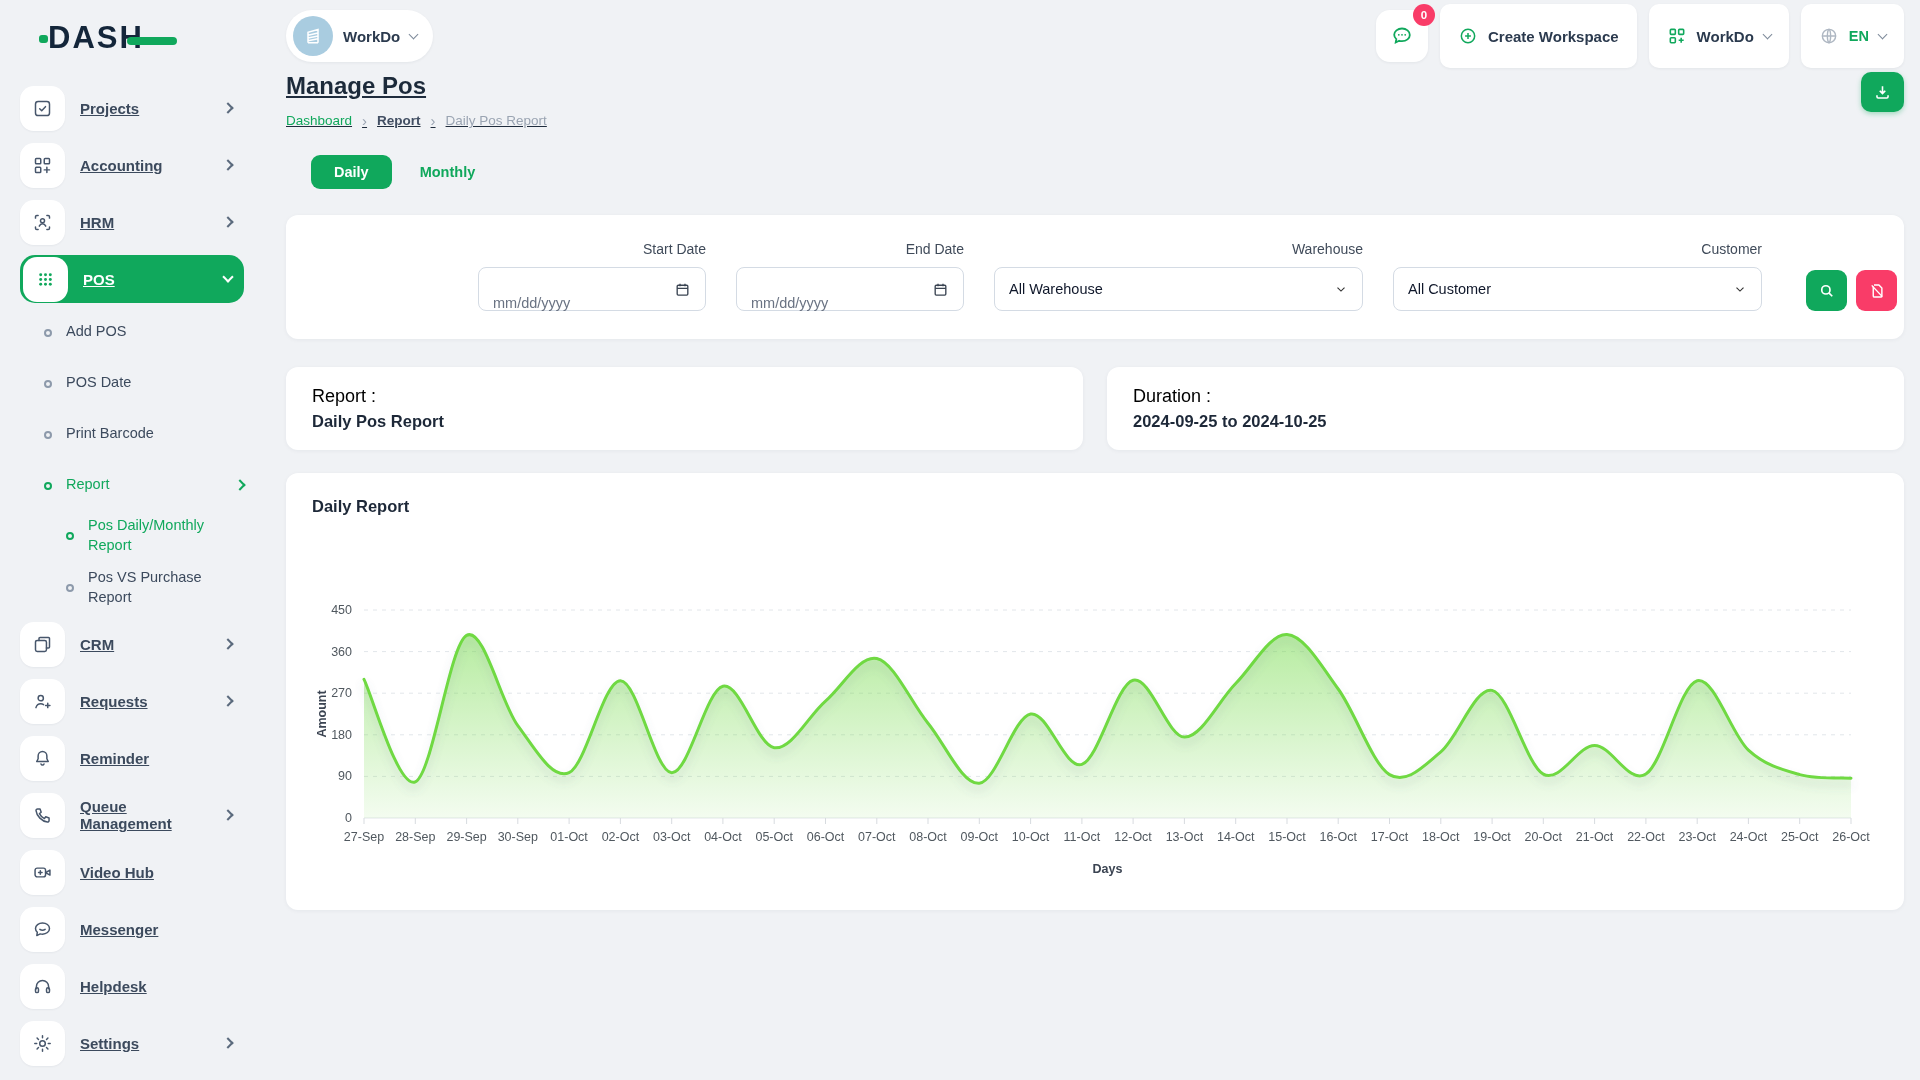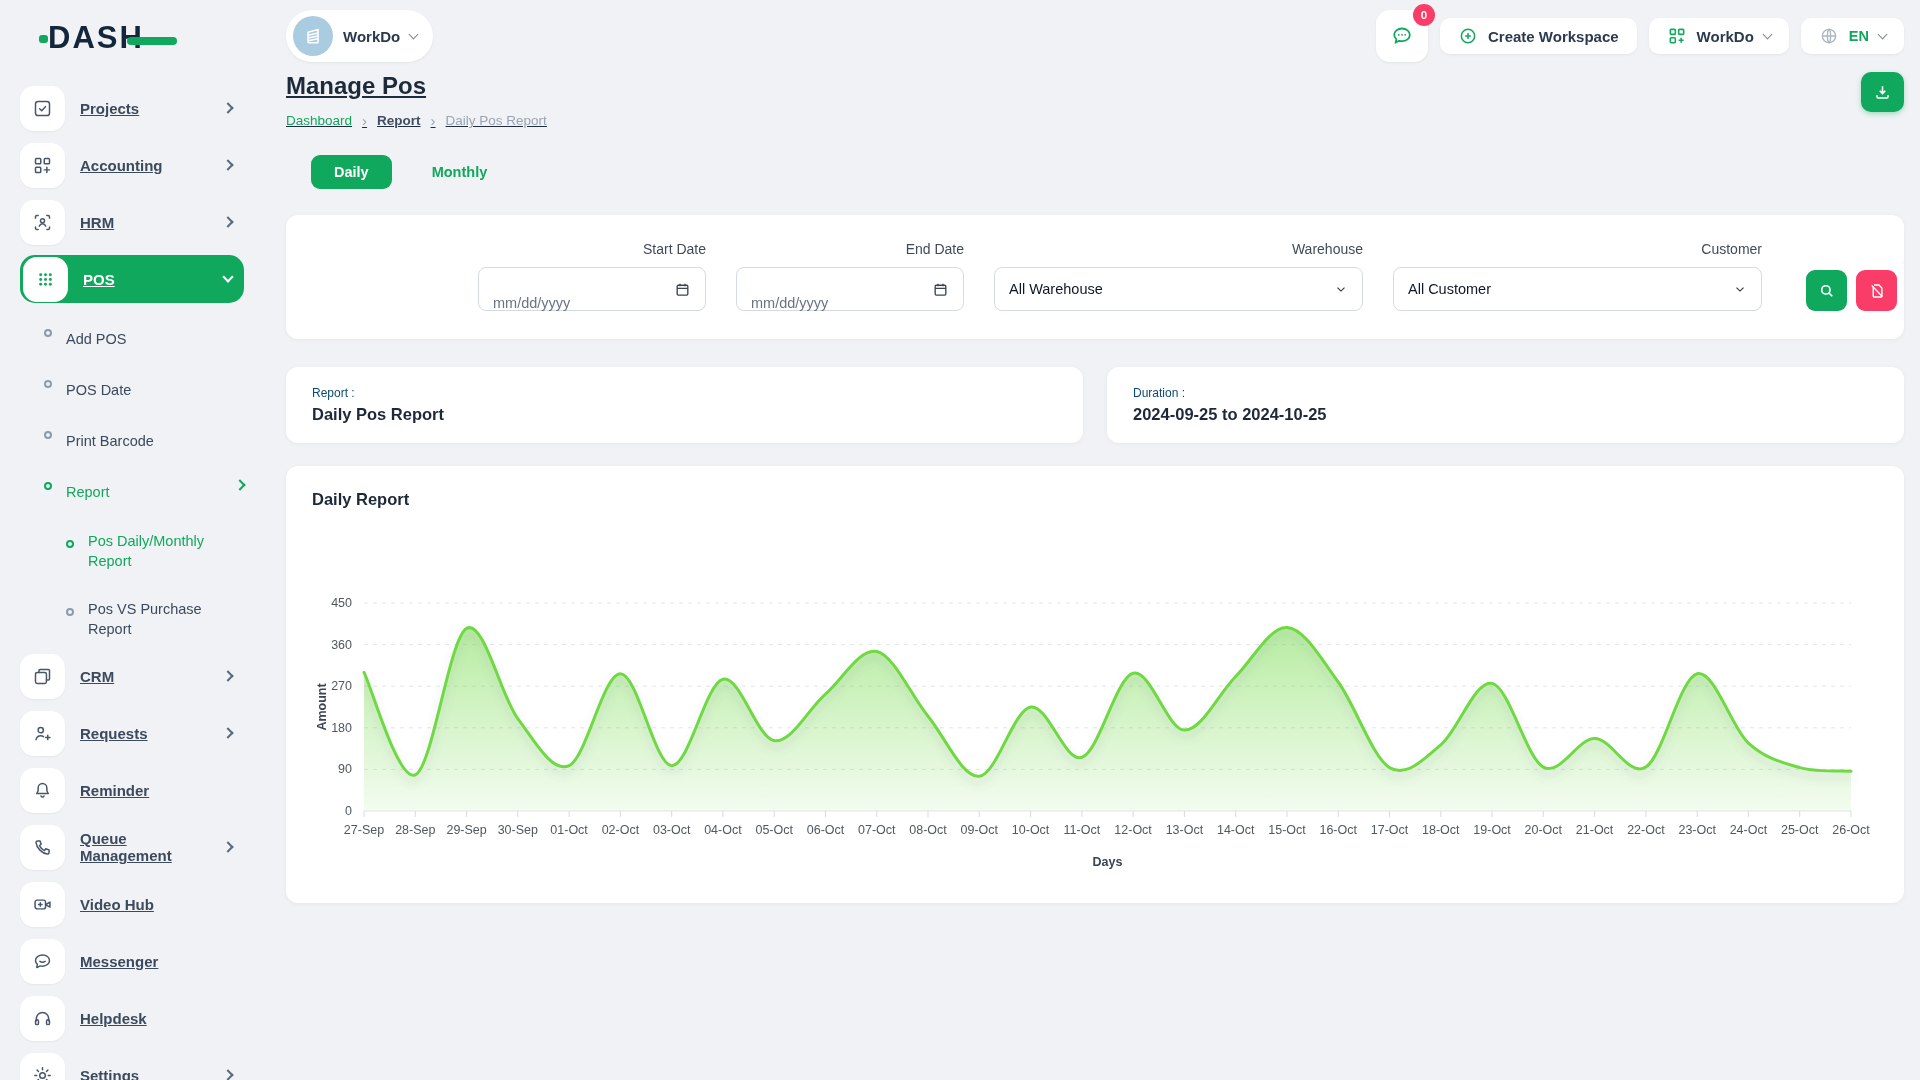--- a/index.html
+++ b/index.html
@@ -25,61 +25,61 @@
   .nav-chev.down { transform:rotate(45deg); margin-top:-4px; }
   .nav-item.active { background:#10a85c; padding-left:3px; }
   .nav-item.active .nav-icon-box { color:#10a85c; background:#fff; box-shadow:none; }
   .nav-item.active .nav-label { color:#fff; }
   .nav-item.active .nav-chev { border-color:#fff; }
 
   .nav-sub { display:flex; align-items:flex-start; gap:14px; margin-bottom:11px; padding-left:24px;
     min-height:28px; cursor:pointer; align-items:center;}
   .nav-sub.lv2 { padding-left:46px; margin-bottom:13px; }
   .nav-sub .bullet { width:8px; height:8px; border:2px solid #8d9aab; border-radius:50%; flex:none; margin-top:1px; }
-  .nav-sub .sub-label { font-size:14.5px; font-weight:500; color:#3c4a5d; line-height:1.35; max-width:150px;margin-top:16px; }
+  .nav-sub .sub-label { font-size:14.5px; font-weight:500; color:#3c4a5d; line-height:1.35; max-width:150px; }
   .nav-sub .nav-chev { border-color:#10a85c; }
   .nav-sub.active .sub-label { color:#10a85c; }
   .nav-sub.active .bullet { border-color:#10a85c; }
   .nav-sub { height:40px; }
   .nav-sub.multiline { height:auto; }
 
   
   .header { position:absolute; left:262px; top:8px; right:16px; height:56px;
     display:flex; align-items:center; justify-content:space-between; padding-left:24px; }
   .pill { background:#fff; border-radius:14px; display:flex; align-items:center; gap:10px;
     box-shadow:0 1px 3px rgba(20,38,58,.06); cursor:pointer; }
   .ws-pill { height:52px; border-radius:28px; padding:6px 16px 6px 7px; }
   .ws-avatar { width:40px; height:40px; border-radius:50%; background:#a9cce0; display:flex; align-items:center; justify-content:center; color:#fff; }
   .ws-avatar svg { width:20px; height:20px; }
   .ws-name { font-size:15px; font-weight:600; color:#2b3a4e; }
   .hdr-right { display:flex; align-items:center; gap:12px; }
   .icon-pill { width:52px; height:52px; justify-content:center; position:relative; }
   .icon-pill svg { width:24px; height:24px; color:#10a85c; }
   .badge { position:absolute; top:-6px; right:-7px; min-width:22px; height:22px; border-radius:11px; background:#f93c68;
     color:#fff; font-size:11.5px; font-weight:700; display:flex; align-items:center; justify-content:center; padding:0 6px; }
-  .btn-pill { height:36px; padding:0 18px; font-size:15px; font-weight:600; color:#2b3a4e;border-radius:10px; }
+  .btn-pill { height:64px; padding:0 18px; font-size:15px; font-weight:600; color:#2b3a4e;border-radius:10px; }
   .btn-pill svg { width:20px; height:20px; color:#10a85c; }
   .sm-chev { width:7px; height:7px; border-right:1.8px solid #7d8a9a; border-bottom:1.8px solid #7d8a9a; transform:rotate(45deg); margin-top:-3px; }
   .lang-label { color:#10a85c; font-weight:700; font-size:14.5px; }
   .globe-ic svg { color:#aeb7c2 !important; }
 
   
   .main { margin-left:262px; padding:72px 16px 0 24px; }
   .title-row { display:flex; align-items:flex-start; justify-content:space-between;text-decoration:underline; }
   .page-title { font-size:24px; font-weight:700; color:#1c2a3a; }
   .breadcrumb { display:flex; align-items:center; gap:10px; margin-top:12px; font-size:13.5px; }
   .bc-link { color:#10a85c; cursor:pointer; }
   .bc-sep { color:#9aa4b2; font-size:15px; }
   .bc-mid { color:#424f63; font-weight:600; cursor:pointer; }
   .bc-cur { color:#9aa4b2; }
   .dl-btn { width:43px; height:40px; border-radius:10px; background:#10a85c; border:none; display:flex;
     align-items:center; justify-content:center; cursor:pointer; box-shadow:0 2px 5px rgba(16,168,92,.35); }
   .dl-btn svg { width:19px; height:19px; color:#fff; }
 
-  .tabs { margin-top:26px; display:flex; align-items:center; gap:40px;padding-left:25px; }
+  .tabs { margin-top:26px; display:flex; align-items:center; gap:28px;padding-left:25px; }
   .tab-active { background:#10a85c; color:#fff; font-size:14.5px; font-weight:600; border:none;
     padding:9px 23px; border-radius:9px; cursor:pointer; font-family:inherit; }
   .tab-link { background:none; border:none; color:#10a85c; font-size:14.5px; font-weight:600; cursor:pointer; font-family:inherit; }
 
   .card { background:#fff; border-radius:12px; box-shadow:0 1px 4px rgba(20,38,58,.05); }
 
   .filter-card { margin-top:26px; padding:26px 26px 28px; }
   .filter-row { display:flex; align-items:flex-end; gap:30px; padding-left:166px; }
   .field { display:flex; flex-direction:column;align-items:flex-end; }
   .field label { font-size:14px; color:#404b5a; margin-bottom:10px; }
@@ -92,21 +92,21 @@
   .select-ctl .val { font-size:14.5px; color:#0f172a; }
   .select-ctl svg { width:14px; height:14px; color:#333; }
   .filter-btns { display:flex; gap:9px; margin-left:14px; }
   .sq-btn { width:41px; height:41px; border:none; border-radius:9px; display:flex; align-items:center; justify-content:center; cursor:pointer; }
   .sq-btn svg { width:18px; height:18px; color:#fff; }
   .search-btn { background:#10a85c; }
   .reset-btn { background:#f93c68; }
 
   .summary-row { margin-top:28px; display:flex; gap:24px; }
   .summary-card { flex:1; padding:19px 26px; }
-  .sum-label { font-size:12px; color:#0c4a6e; }
+  .sum-label { font-size:18px; color:#000000; }
   .sum-value { font-size:16.5px; font-weight:700; color:#1d2838; margin-top:5px; }
 
   .chart-card { margin-top:23px; padding:24px 26px 14px; }
   .chart-title { font-size:16.5px; font-weight:700; color:#1d2838; }
   .chart-wrap { margin-top:34px; }
   .chart-wrap svg text { font-family:"Liberation Sans", sans-serif; }
 </style>
 </head>
 <body>
 

